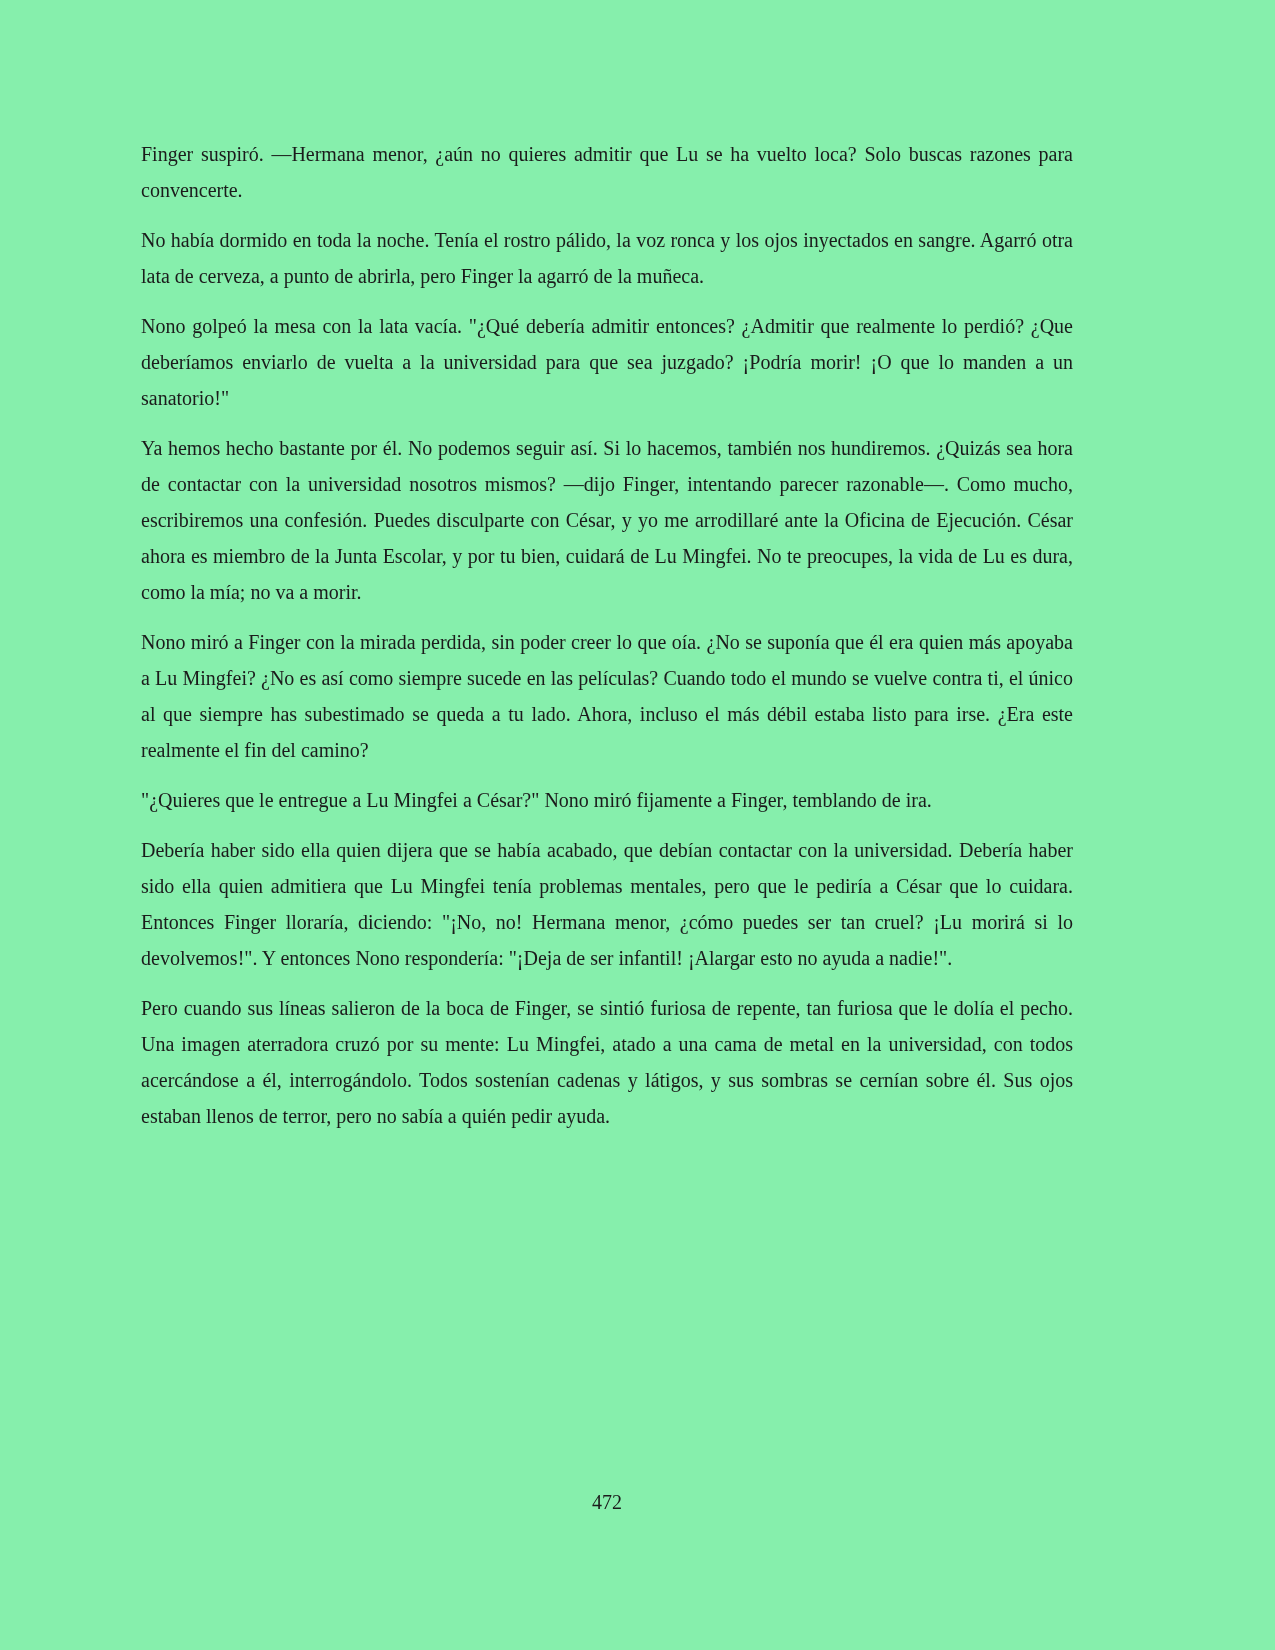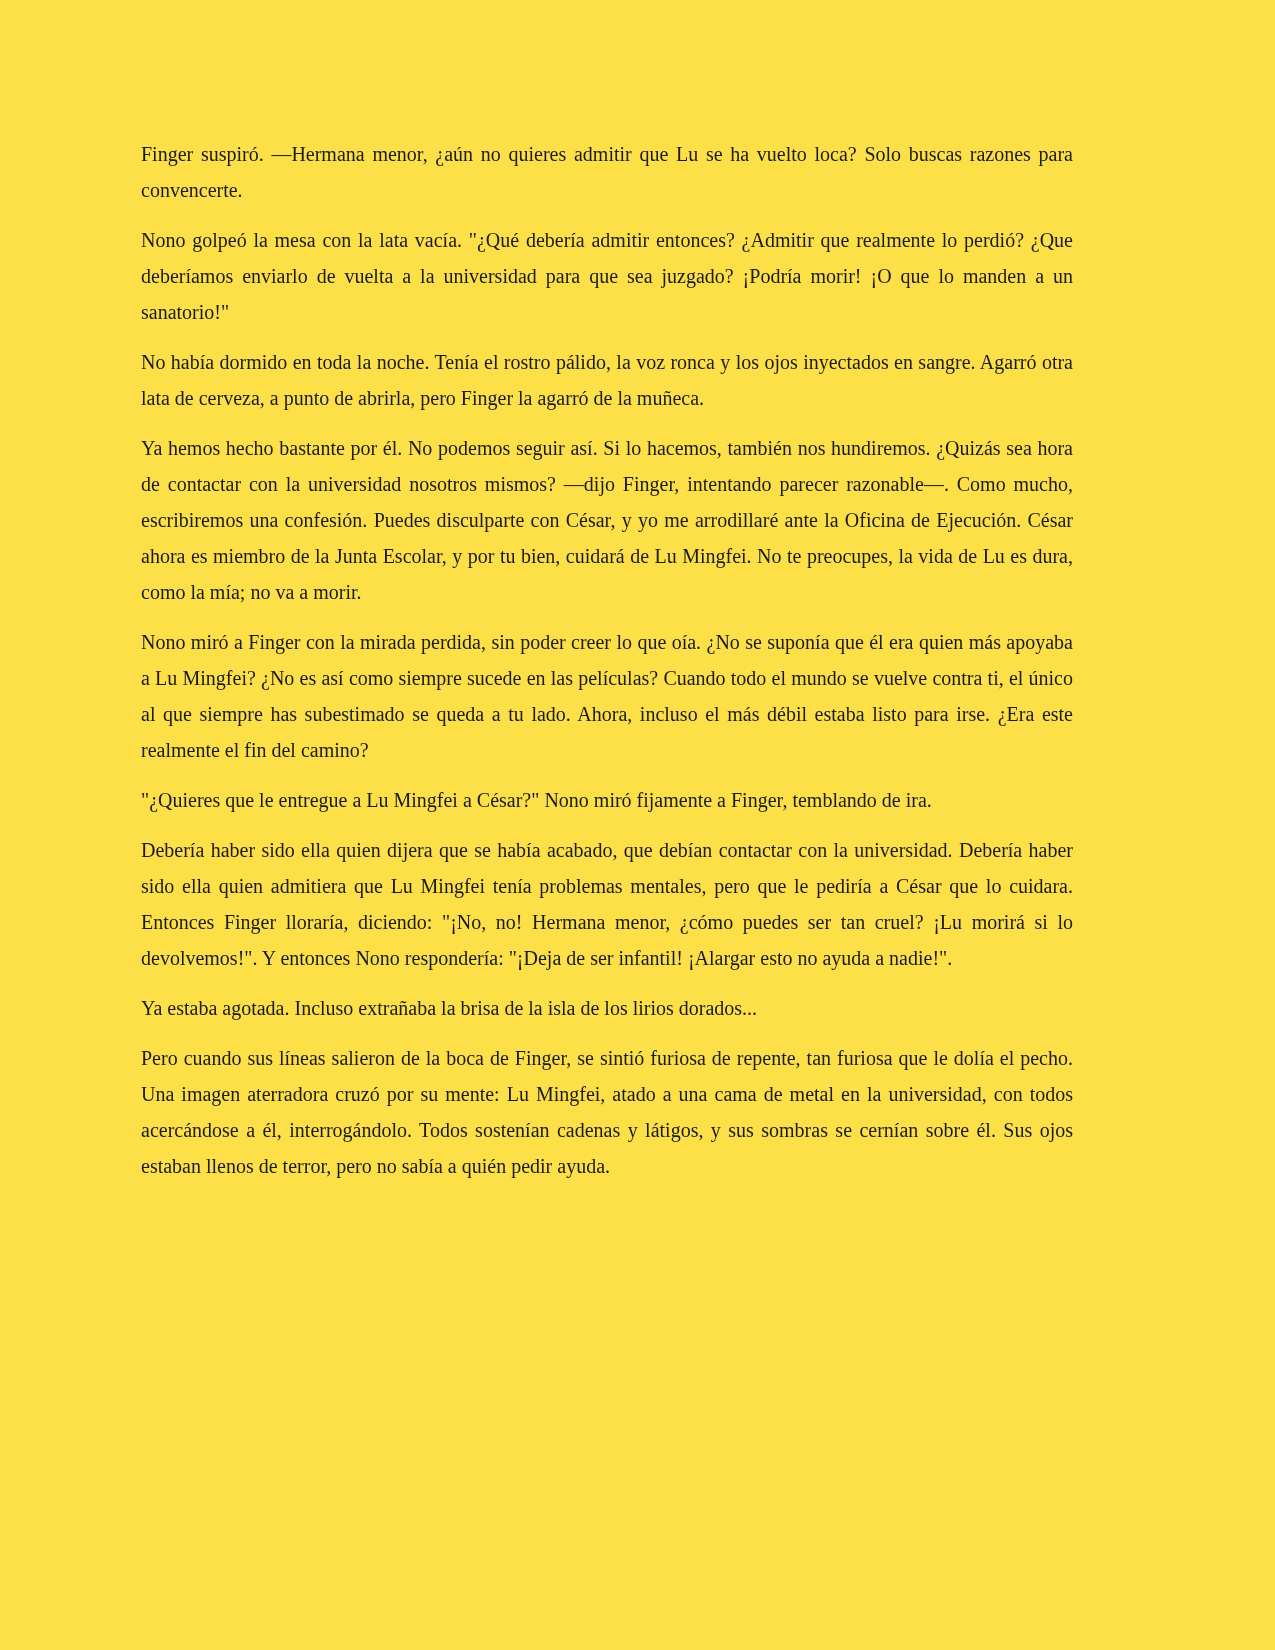--- a/index.html
+++ b/index.html
@@ -12,21 +12,21 @@
     width: 1275px;
     height: 1650px;
     position: relative;
     font-family: "Liberation Serif", "DejaVu Serif", serif;
     color: #1b1b1b;
   }
   .page {
     position: relative;
     width: 1275px;
     height: 1650px;
-    background: #fde047;
+    background: #86efac;
     overflow: hidden;
   }
   .content {
     position: absolute;
     top: 136px;
     left: 141px;
     width: 932px;
   }
   .content p {
     margin: 0 0 14px 0;
@@ -45,22 +45,22 @@
     line-height: 24px;
     color: #1b1b1b;
   }
 </style>
 </head>
 <body>
 
 <div class="page">
   <div class="content">
     <p>Finger suspiró. —Hermana menor, ¿aún no quieres admitir que Lu se ha vuelto loca? Solo buscas razones para convencerte.</p>
+    <p>No había dormido en toda la noche. Tenía el rostro pálido, la voz ronca y los ojos inyectados en sangre. Agarró otra lata de cerveza, a punto de abrirla, pero Finger la agarró de la muñeca.</p>
     <p>Nono golpeó la mesa con la lata vacía. "¿Qué debería admitir entonces? ¿Admitir que realmente lo perdió? ¿Que deberíamos enviarlo de vuelta a la universidad para que sea juzgado? ¡Podría morir! ¡O que lo manden a un sanatorio!"</p>
-    <p>No había dormido en toda la noche. Tenía el rostro pálido, la voz ronca y los ojos inyectados en sangre. Agarró otra lata de cerveza, a punto de abrirla, pero Finger la agarró de la muñeca.</p>
     <p>Ya hemos hecho bastante por él. No podemos seguir así. Si lo hacemos, también nos hundiremos. ¿Quizás sea hora de contactar con la universidad nosotros mismos? —dijo Finger, intentando parecer razonable—. Como mucho, escribiremos una confesión. Puedes disculparte con César, y yo me arrodillaré ante la Oficina de Ejecución. César ahora es miembro de la Junta Escolar, y por tu bien, cuidará de Lu Mingfei. No te preocupes, la vida de Lu es dura, como la mía; no va a morir.</p>
     <p>Nono miró a Finger con la mirada perdida, sin poder creer lo que oía. ¿No se suponía que él era quien más apoyaba a Lu Mingfei? ¿No es así como siempre sucede en las películas? Cuando todo el mundo se vuelve contra ti, el único al que siempre has subestimado se queda a tu lado. Ahora, incluso el más débil estaba listo para irse. ¿Era este realmente el fin del camino?</p>
     <p>"¿Quieres que le entregue a Lu Mingfei a César?" Nono miró fijamente a Finger, temblando de ira.</p>
     <p>Debería haber sido ella quien dijera que se había acabado, que debían contactar con la universidad. Debería haber sido ella quien admitiera que Lu Mingfei tenía problemas mentales, pero que le pediría a César que lo cuidara. Entonces Finger lloraría, diciendo: "¡No, no! Hermana menor, ¿cómo puedes ser tan cruel? ¡Lu morirá si lo devolvemos!". Y entonces Nono respondería: "¡Deja de ser infantil! ¡Alargar esto no ayuda a nadie!".</p>
-    <p>Ya estaba agotada. Incluso extrañaba la brisa de la isla de los lirios dorados...</p>
     <p>Pero cuando sus líneas salieron de la boca de Finger, se sintió furiosa de repente, tan furiosa que le dolía el pecho. Una imagen aterradora cruzó por su mente: Lu Mingfei, atado a una cama de metal en la universidad, con todos acercándose a él, interrogándolo. Todos sostenían cadenas y látigos, y sus sombras se cernían sobre él. Sus ojos estaban llenos de terror, pero no sabía a quién pedir ayuda.</p>
   </div>
+  <div class="page-number">472</div>
 </div>
 
 </body></html>

